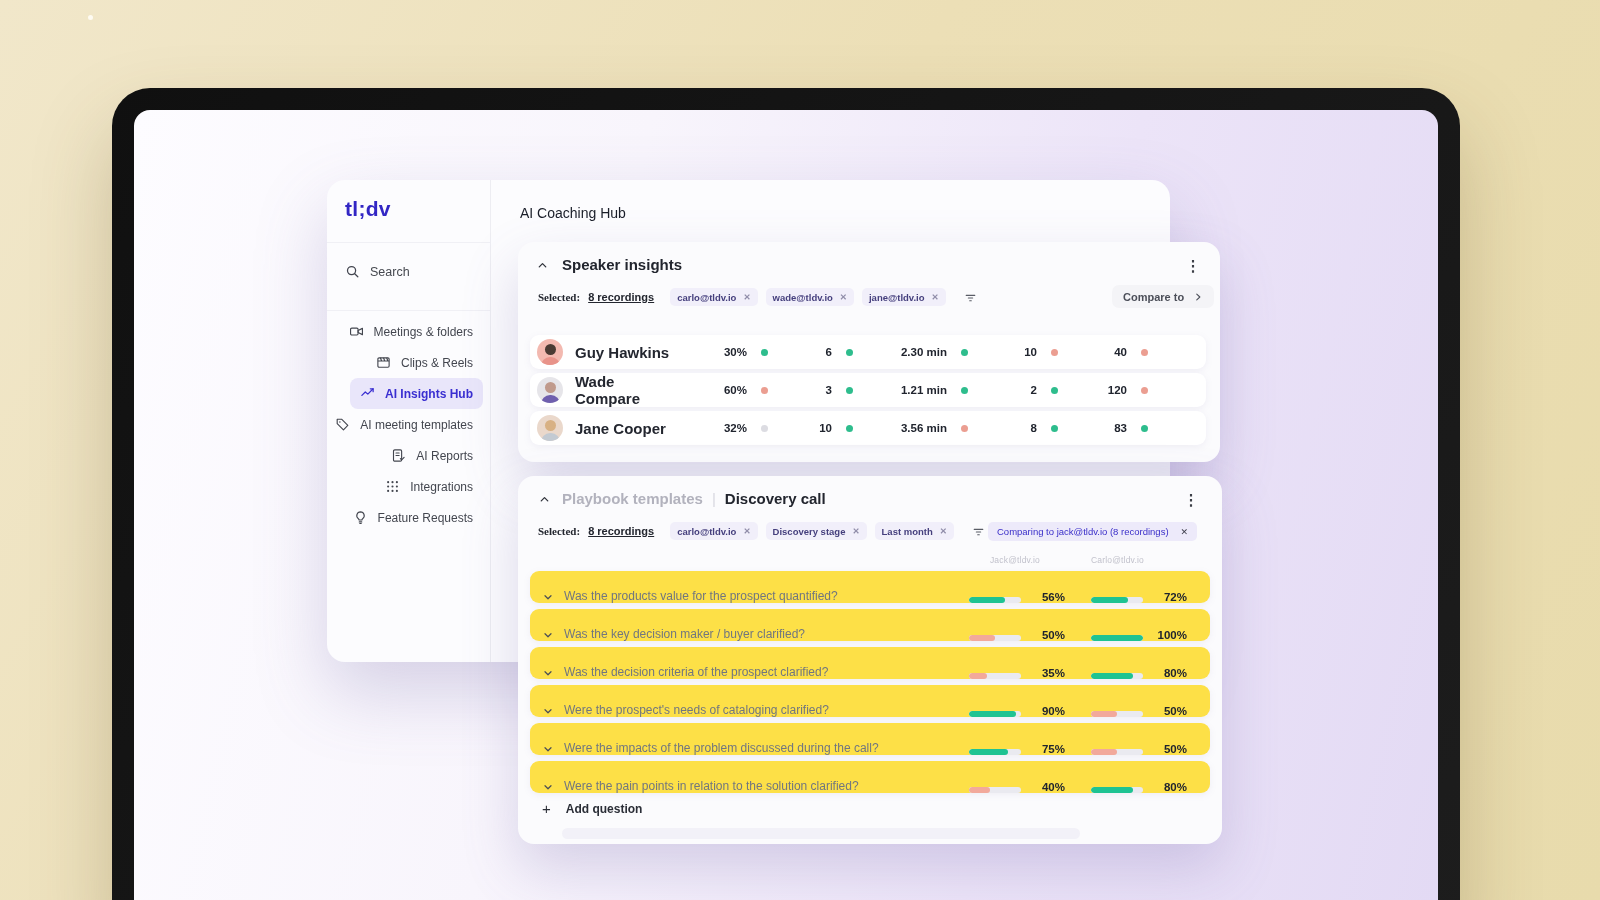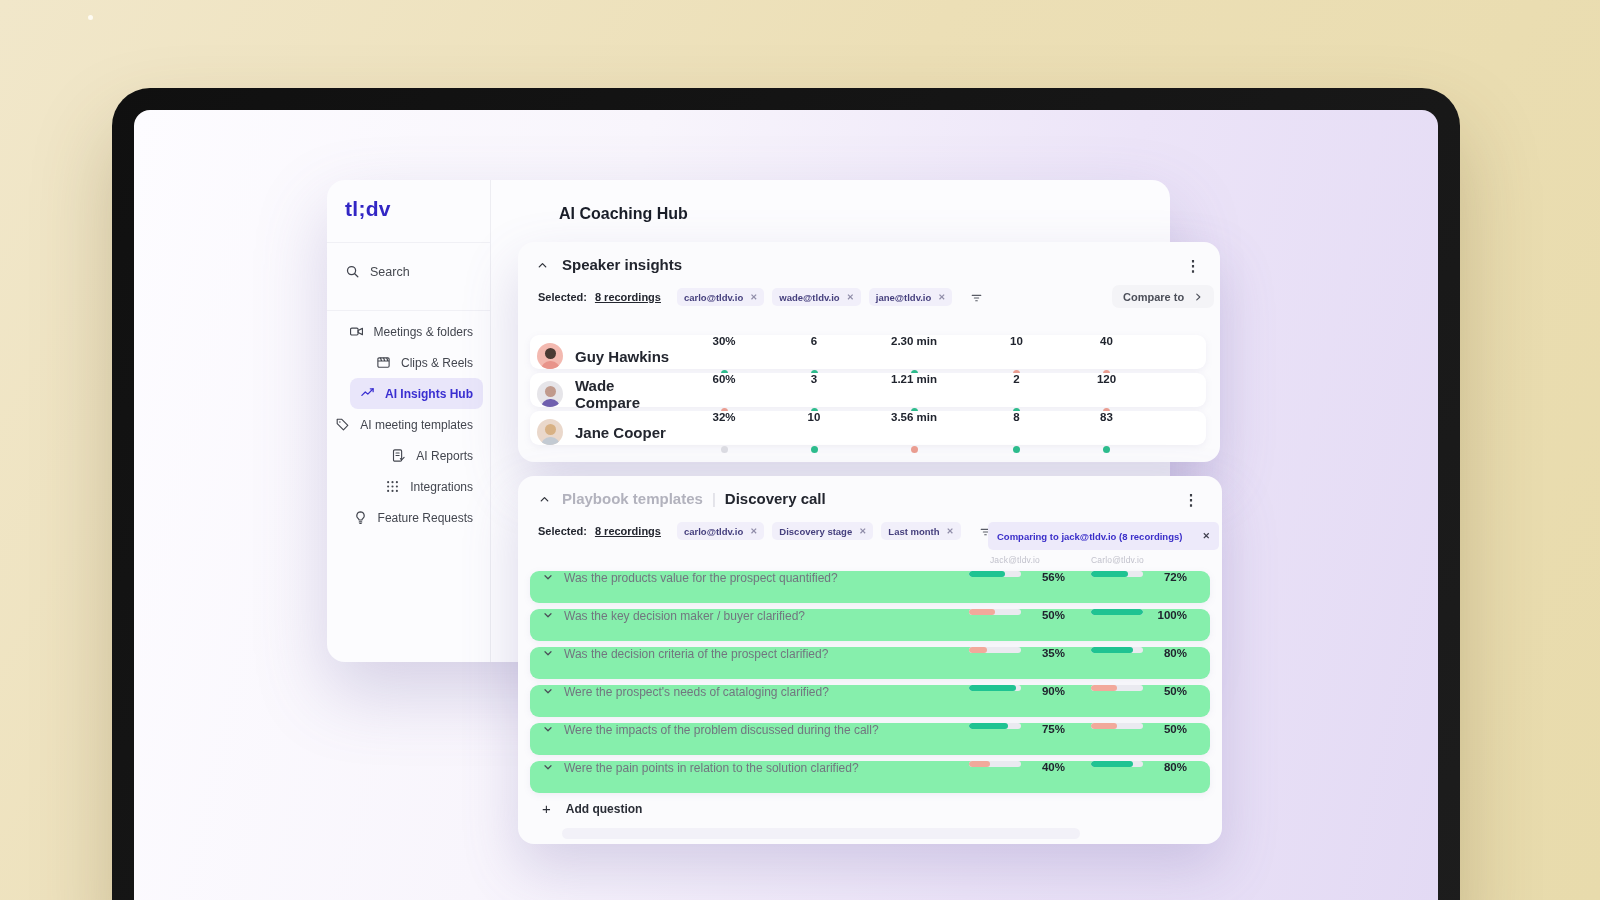--- a/index.html
+++ b/index.html
@@ -23,35 +23,35 @@
   .v-divider { left:163px; top:0; width:1px; height:482px; background:#ededf2; }
   .h-divider { height:1px; background:#f0f0f5; }
   .logo { left:18px; top:17px; font-size:21px; font-weight:800; color:#3226c4; letter-spacing:.3px; }
   .search-row { left:18px; top:84px; display:flex; align-items:center; gap:10px;
                 font-size:12.5px; color:#45484f; cursor:pointer; }
   .nav { left:8px; top:136px; width:148px; display:flex; flex-direction:column;align-items:flex-end; }
   .nav-item { height:31px; display:flex; align-items:center; gap:10px; padding:0 10px;
               font-size:12px; color:#43464f; border-radius:8px; cursor:pointer; white-space:nowrap; }
   .nav-item.active { background:#e9e6fa; color:#3a2fd1; font-weight:700; }
   .nav-item .icon, .search-row .icon { display:inline-flex; }
-  .page-title { left:193px; top:25px; font-size:16px; font-weight:700; color:#1a1e29;margin-left:39px; }
+  .page-title { left:193px; top:25px; font-size:14px; font-weight:400; color:#1a1e29; }
 
   
   .panel { background:#fbfbfd; border-radius:16px; box-shadow:0 24px 55px rgba(108,96,165,.23); }
   .panel1 { left:518px; top:242px; width:702px; height:220px; }
   .panel2 { left:518px; top:476px; width:704px; height:368px; }
   .sec-chevron { left:18px; top:17px; color:#2e313a; display:inline-flex; cursor:pointer; }
   .sec-title { left:44px; top:14px; font-size:15px; font-weight:700; color:#22252e; display:flex; gap:9px; align-items:baseline; }
   .t-muted { color:#b2b2bd; font-weight:600; }
   .t-sep { color:#d8d8e0; font-weight:400; }
   .kebab { width:18px; text-align:center; font-size:15px; font-weight:900; color:#3c3f47; cursor:pointer; line-height:16px; }
   .kebab1 { left:666px; top:16px; } .kebab2 { left:664px; top:16px; }
 
   .sel-row { left:20px; top:46px; display:flex; align-items:center; gap:8px; height:18px; }
-  .sel-label { font-size:11px; font-weight:700; color:#23262f; }
+  .sel-label { font-size:11px; font-weight:700; color:#23262f;font-family:Liberation Serif, serif; }
   .sel-count { font-size:11px; font-weight:650; color:#23262f; text-decoration:underline; margin-right:8px; cursor:pointer; }
   .chip { height:18px; padding:0 7px; border-radius:5px; background:#f1effa; color:#453f7d;
           font-size:9.5px; font-weight:700; display:inline-flex; align-items:center; gap:7px; cursor:pointer; white-space:nowrap; }
   .chip .x { color:#8f8ca8; font-size:8.5px; }
   .filter-ic { margin-left:10px; display:inline-flex; color:#595c66; cursor:pointer; }
 
   .compare-btn { left:594px; top:43px; height:23px; padding:0 11px; border-radius:7px;
                  background:#f4f4f7; display:flex; align-items:center; gap:9px;
                  font-size:11px; font-weight:650; color:#4c4f59; cursor:pointer; }
 
@@ -62,34 +62,34 @@
           box-shadow:0 2px 7px rgba(140,130,180,.10);
           display:grid; grid-template-columns:150px 95px 85px 115px 90px 90px 1fr; align-items:center; cursor:pointer; }
   .name-cell { display:flex; align-items:center; gap:12px; padding-left:7px; }
   .pname { font-size:15px; font-weight:600; color:#23262f; }
   .avatar { width:26px; height:26px; border-radius:50%; background:var(--av-bg,#eee);
             position:relative; overflow:hidden; flex:0 0 26px; }
   .avatar::before { content:""; position:absolute; left:50%; top:5px; width:11px; height:11px;
                     margin-left:-5.5px; border-radius:50%; background:var(--av-head,#999); }
   .avatar::after { content:""; position:absolute; left:50%; bottom:-3px; width:19px; height:11px;
                    margin-left:-9.5px; border-radius:9px 9px 0 0; background:var(--av-shirt,#777); }
-  .vcell { display:flex; align-items:center; justify-content:flex-end; gap:23px; padding-right:7px;flex-direction:column; }
+  .vcell { display:flex; align-items:center; justify-content:flex-end; gap:14px; padding-right:7px; }
   .val { font-size:11.5px; font-weight:650; color:#20242e; }
   .dot { width:7px; height:7px; border-radius:50%; flex:0 0 7px; }
   .dot-green { background:#2ebd8d; } .dot-red { background:#eb9e91; } .dot-gray { background:#dcdce2; }
 
-  .cmp-badge { left:470px; top:46px; height:28px; padding:0 9px; border-radius:5px; background:#edeafa;
-               display:flex; align-items:center; gap:20px; font-size:9.5px; font-weight:700;
+  .cmp-badge { left:470px; top:46px; height:19px; padding:0 9px; border-radius:5px; background:#edeafa;
+               display:flex; align-items:center; gap:12px; font-size:9.5px; font-weight:400;
                color:#3a2ec9; cursor:pointer; white-space:nowrap; }
   .cmp-badge .x2 { color:#3f3f4d; font-size:9px; }
   .p2col { top:79px; width:60px; font-size:8.5px; color:#c2c2cc; text-align:right; letter-spacing:.2px; }
   .p2col.c1 { left:462px; } .p2col.c2 { left:566px; }
 
-  .qrow { left:12px; width:680px; height:32px; background:#86efac; border-radius:9px;
-          box-shadow:0 2px 7px rgba(140,130,180,.10); display:flex; align-items:flex-start;
+  .qrow { left:12px; width:680px; height:32px; background:#fde047; border-radius:9px;
+          box-shadow:0 2px 7px rgba(140,130,180,.10); display:flex; align-items:flex-end;
           gap:10px; padding:0 23px 0 12px; cursor:pointer; }
   .qchev { display:inline-flex; color:#4a4d57; flex:0 0 auto; }
   .qtext { flex:1; font-size:12px; color:#71767f; }
   .bar { width:52px; height:6px; border-radius:3px; background:#eaeaf0; overflow:hidden; flex:0 0 52px; }
   .bar-fill { display:block; height:100%; border-radius:3px; }
   .fill-green { background:#1fc392; } .fill-red { background:#f2a99b; }
   .pct { width:34px; text-align:right; font-size:11.5px; font-weight:700; color:#20242e; flex:0 0 34px; }
   .bargap { width:6px; flex:0 0 6px; }
 
   .add-row { left:24px; top:326px; display:flex; align-items:center; gap:15px;

